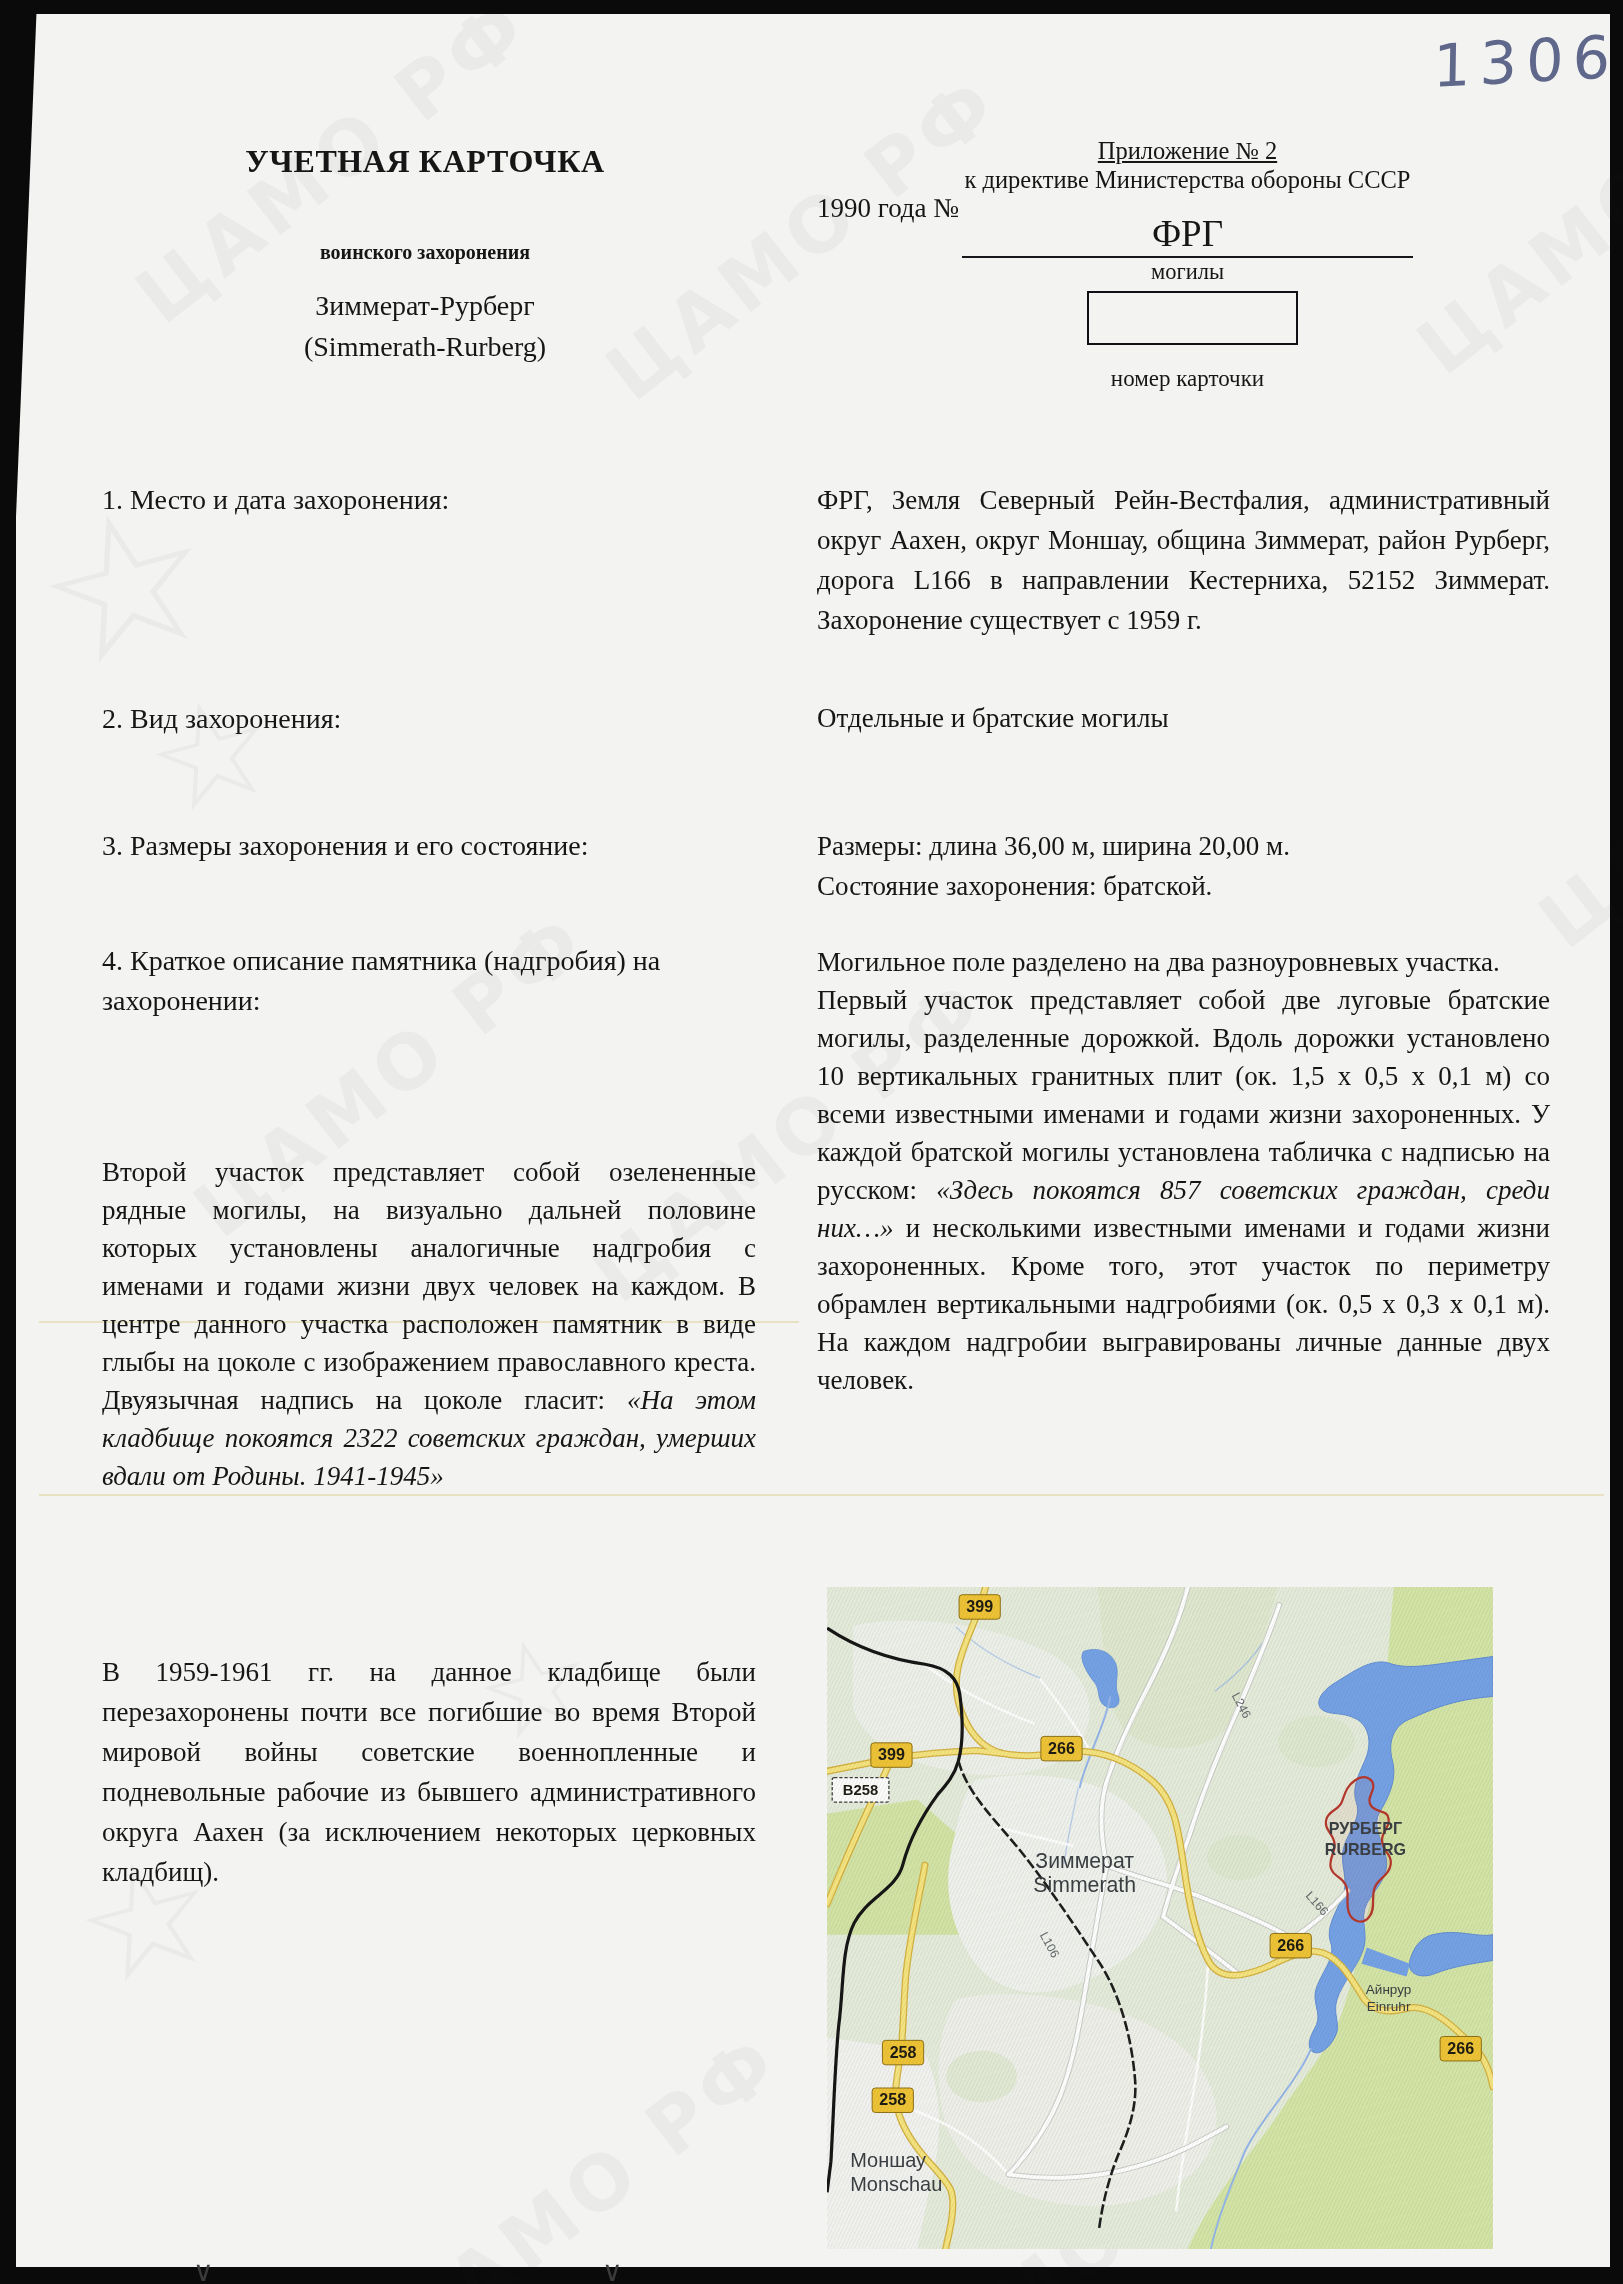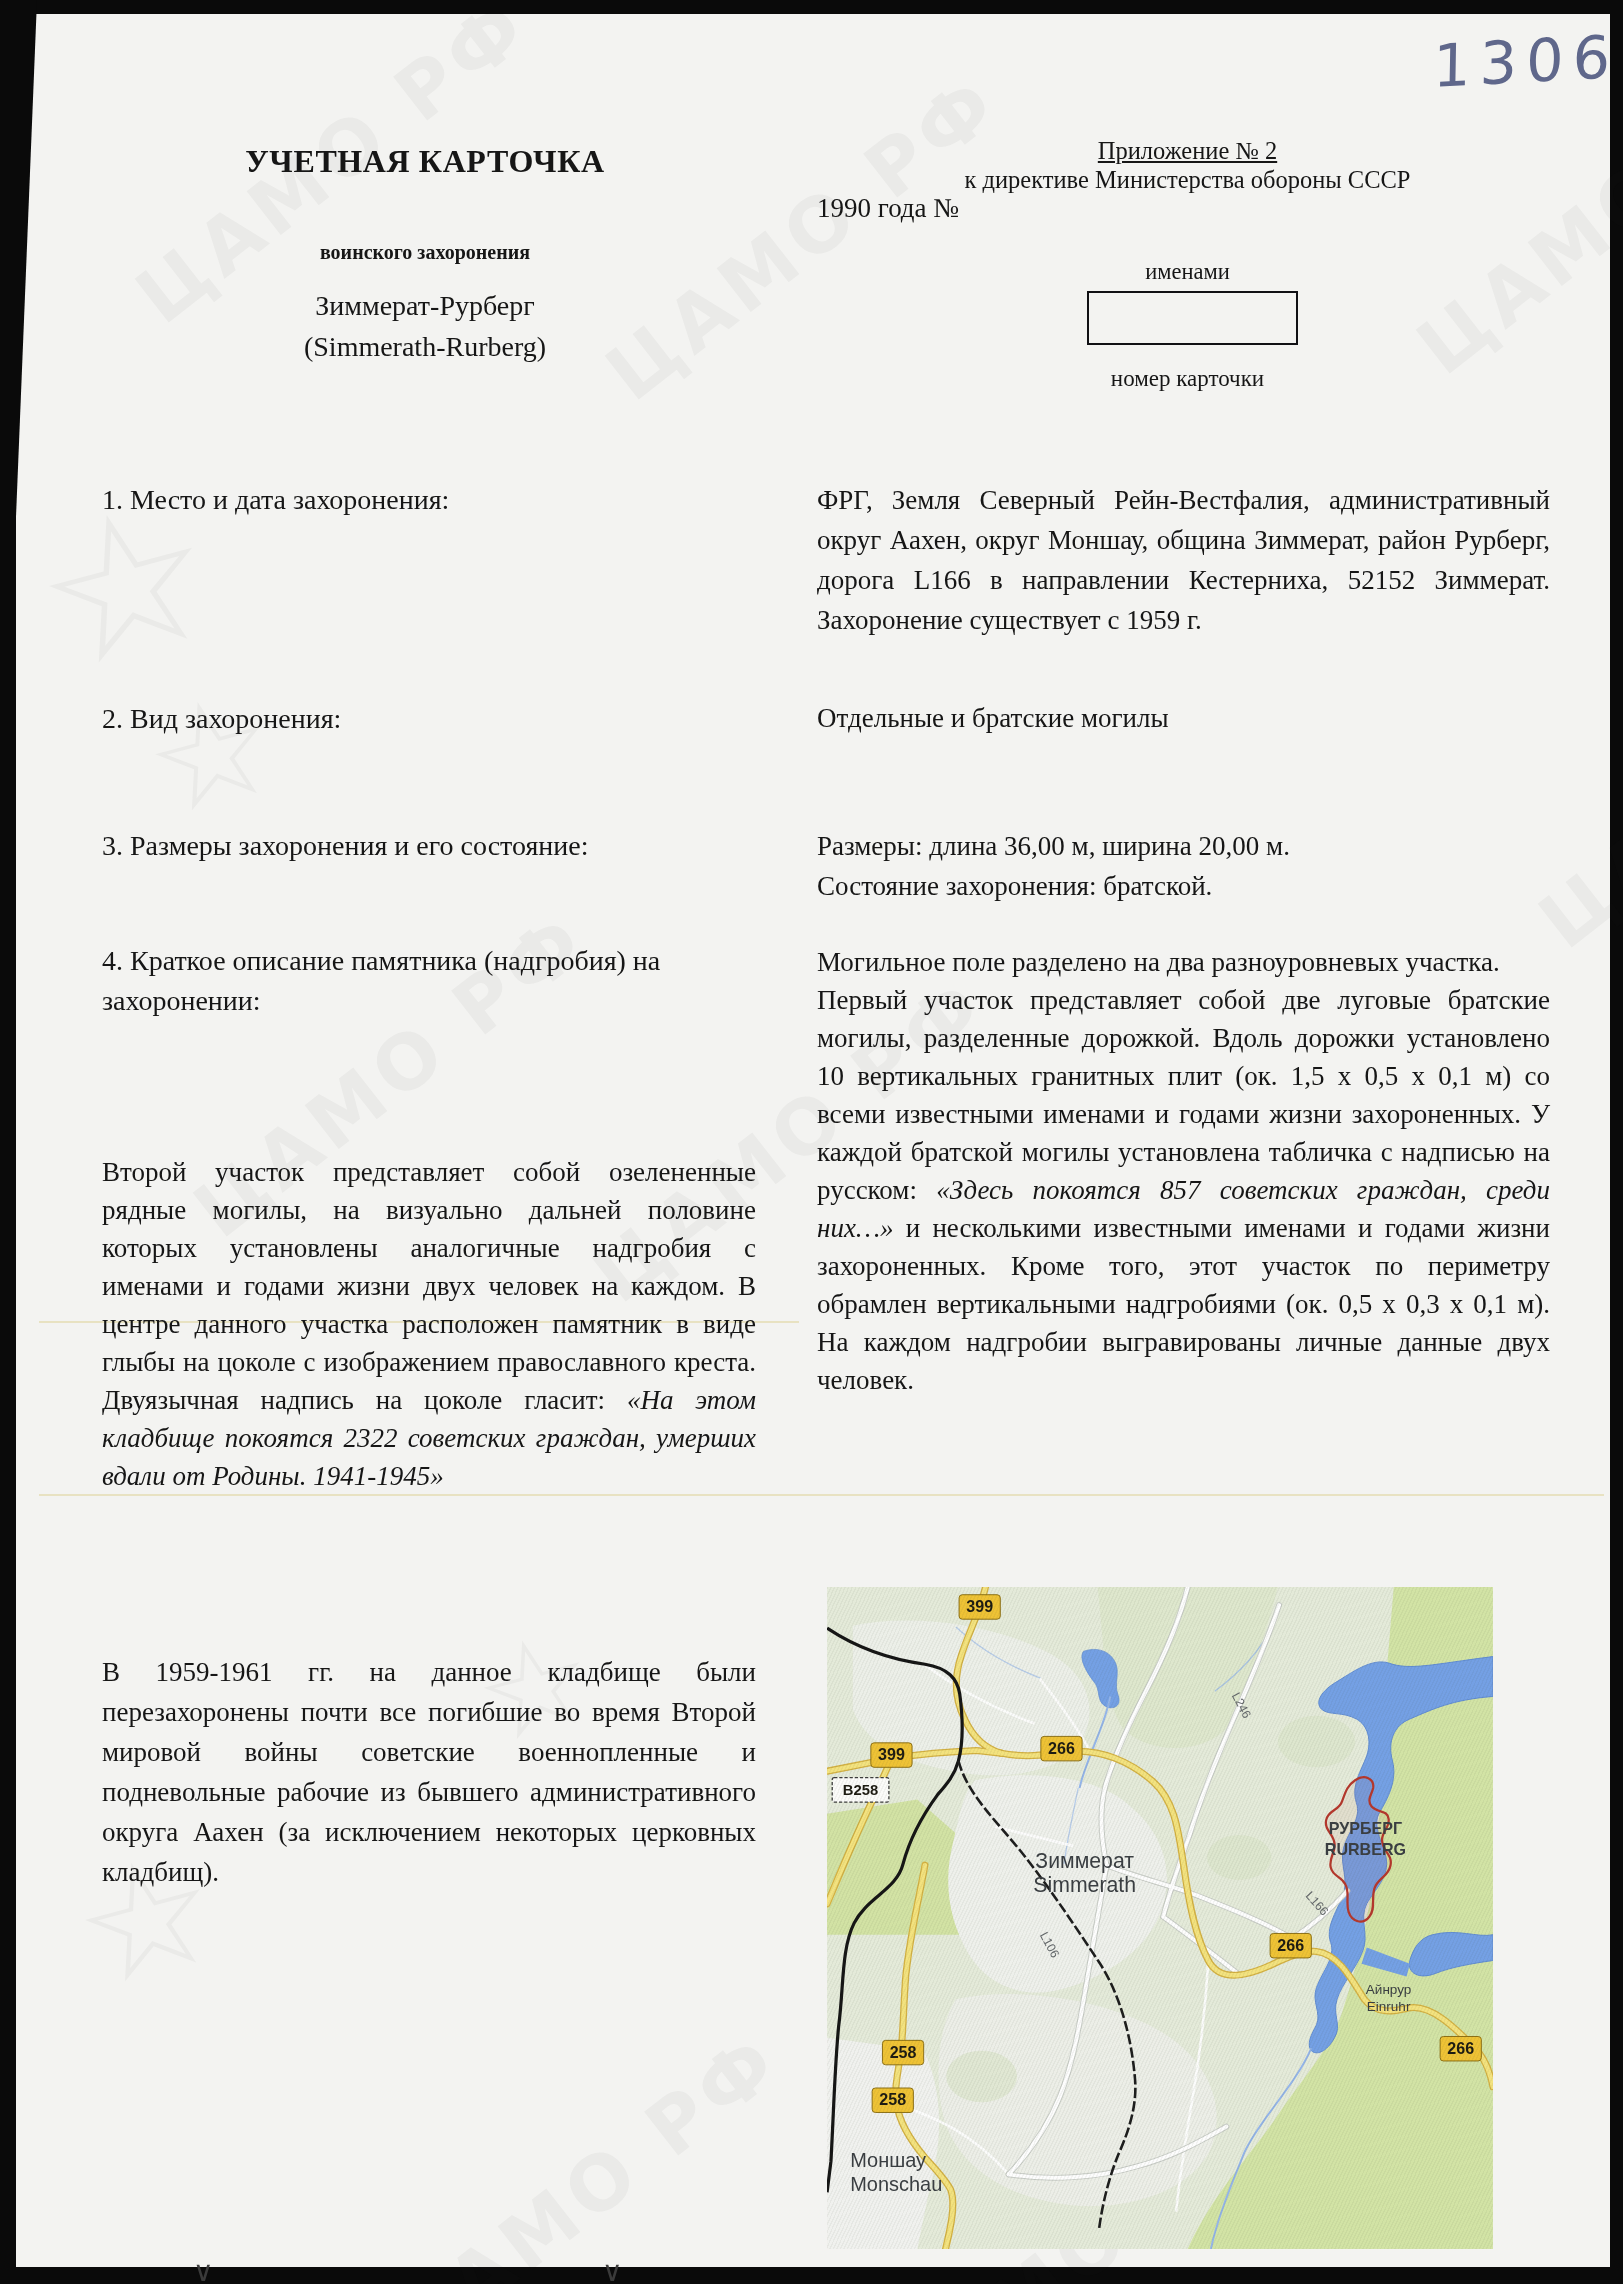--- a/index.html
+++ b/index.html
@@ -78,21 +78,24 @@
   <div class="abs hw-number">1306</div>
 
   <div class="abs hl-title">УЧЕТНАЯ КАРТОЧКА</div>
   <div class="abs hl-sub">воинского захоронения</div>
   <div class="abs hl-site">Зиммерат-Рурберг</div>
   <div class="abs hl-site2">(Simmerath-Rurberg)</div>
 
   <div class="abs hr-annex">Приложение № 2</div>
   <div class="abs hr-annex2">к директиве Министерства обороны СССР</div>
   <div class="abs hr-year">1990 года №</div>
-  <div class="abs hr-country-cap">именами</div>
+  <div class="abs hr-country-wrap">
+    <div class="hr-country">ФРГ</div>
+  </div>
+  <div class="abs hr-country-cap">могилы</div>
   <div class="abs hr-box"></div>
   <div class="abs hr-card-cap">номер карточки</div>
 
   <div class="abs field-label" style="top:480px;">1. Место и дата захоронения:</div>
   <div class="abs val lh62" style="top:480px;">ФРГ, Земля Северный Рейн-Вестфалия, административный округ Аахен, округ Моншау, община Зиммерат, район Рурберг, дорога L166 в направлении Кестерниха, 52152 Зиммерат. Захоронение существует с 1959 г.</div>
 
   <div class="abs field-label" style="top:699px;">2. Вид захоронения:</div>
   <div class="abs val" style="top:699px;text-align:left;">Отдельные и братские могилы</div>
 
   <div class="abs field-label" style="top:826px;">3. Размеры захоронения и его состояние:</div>

